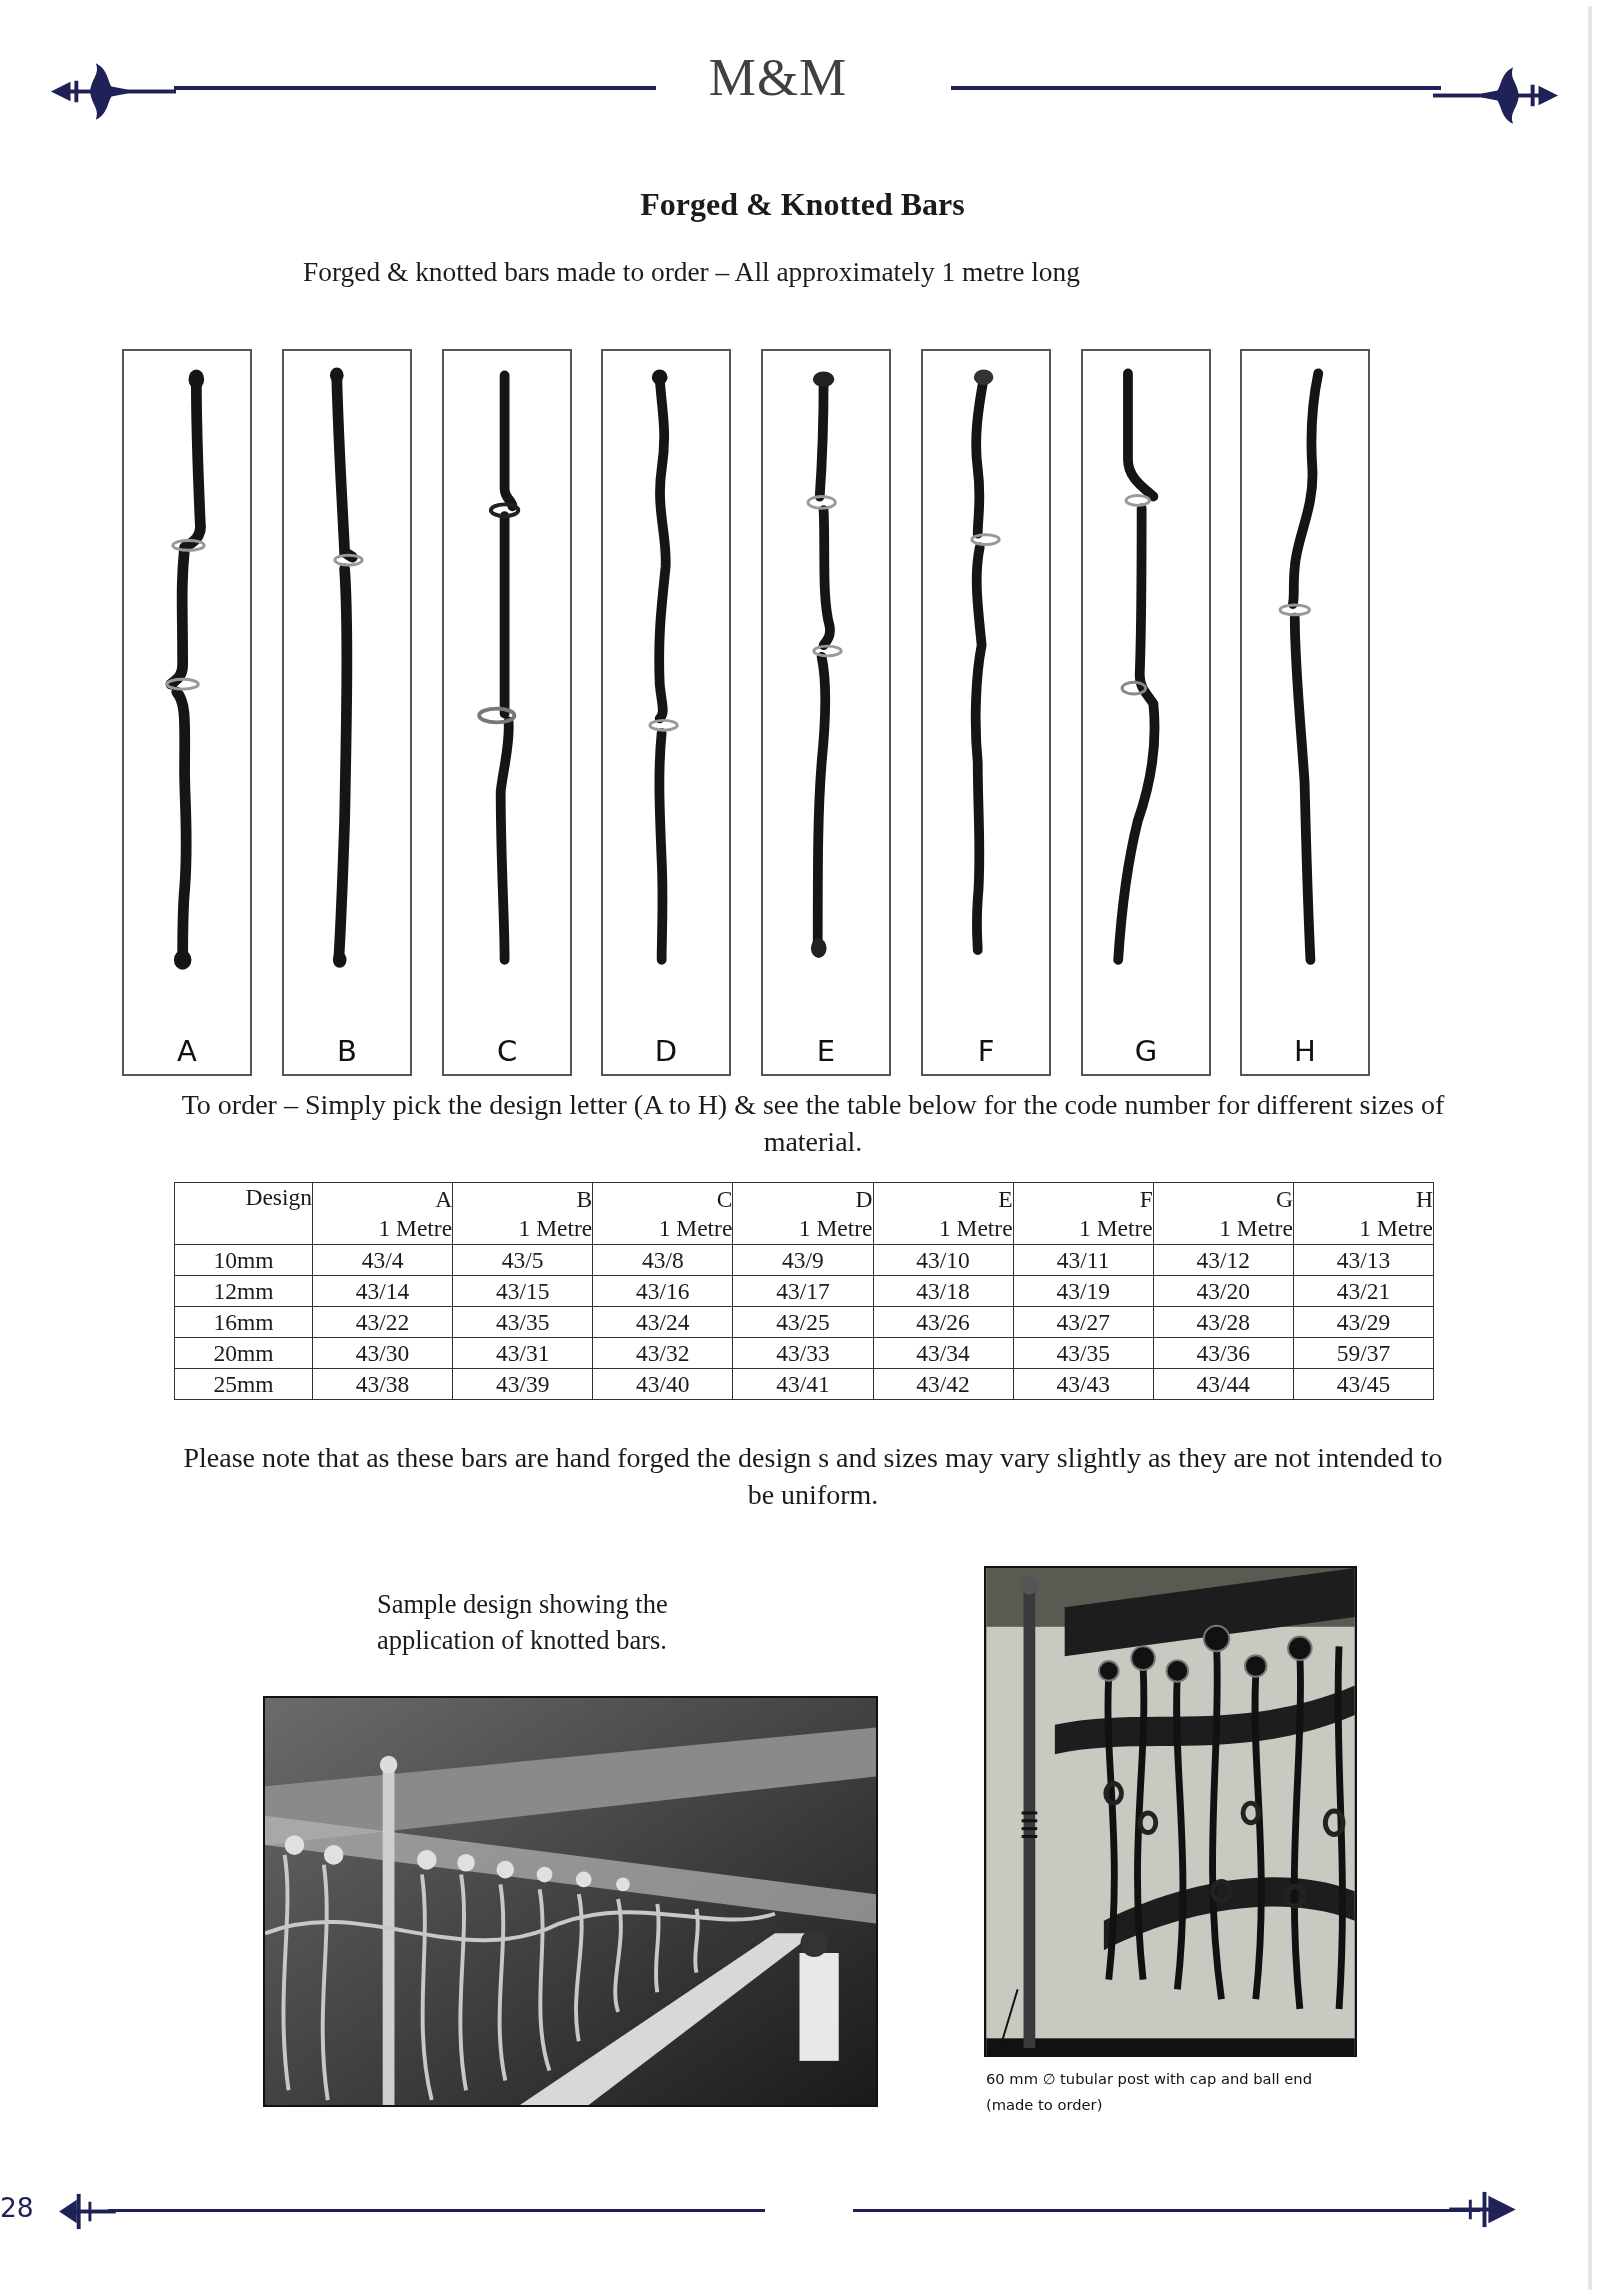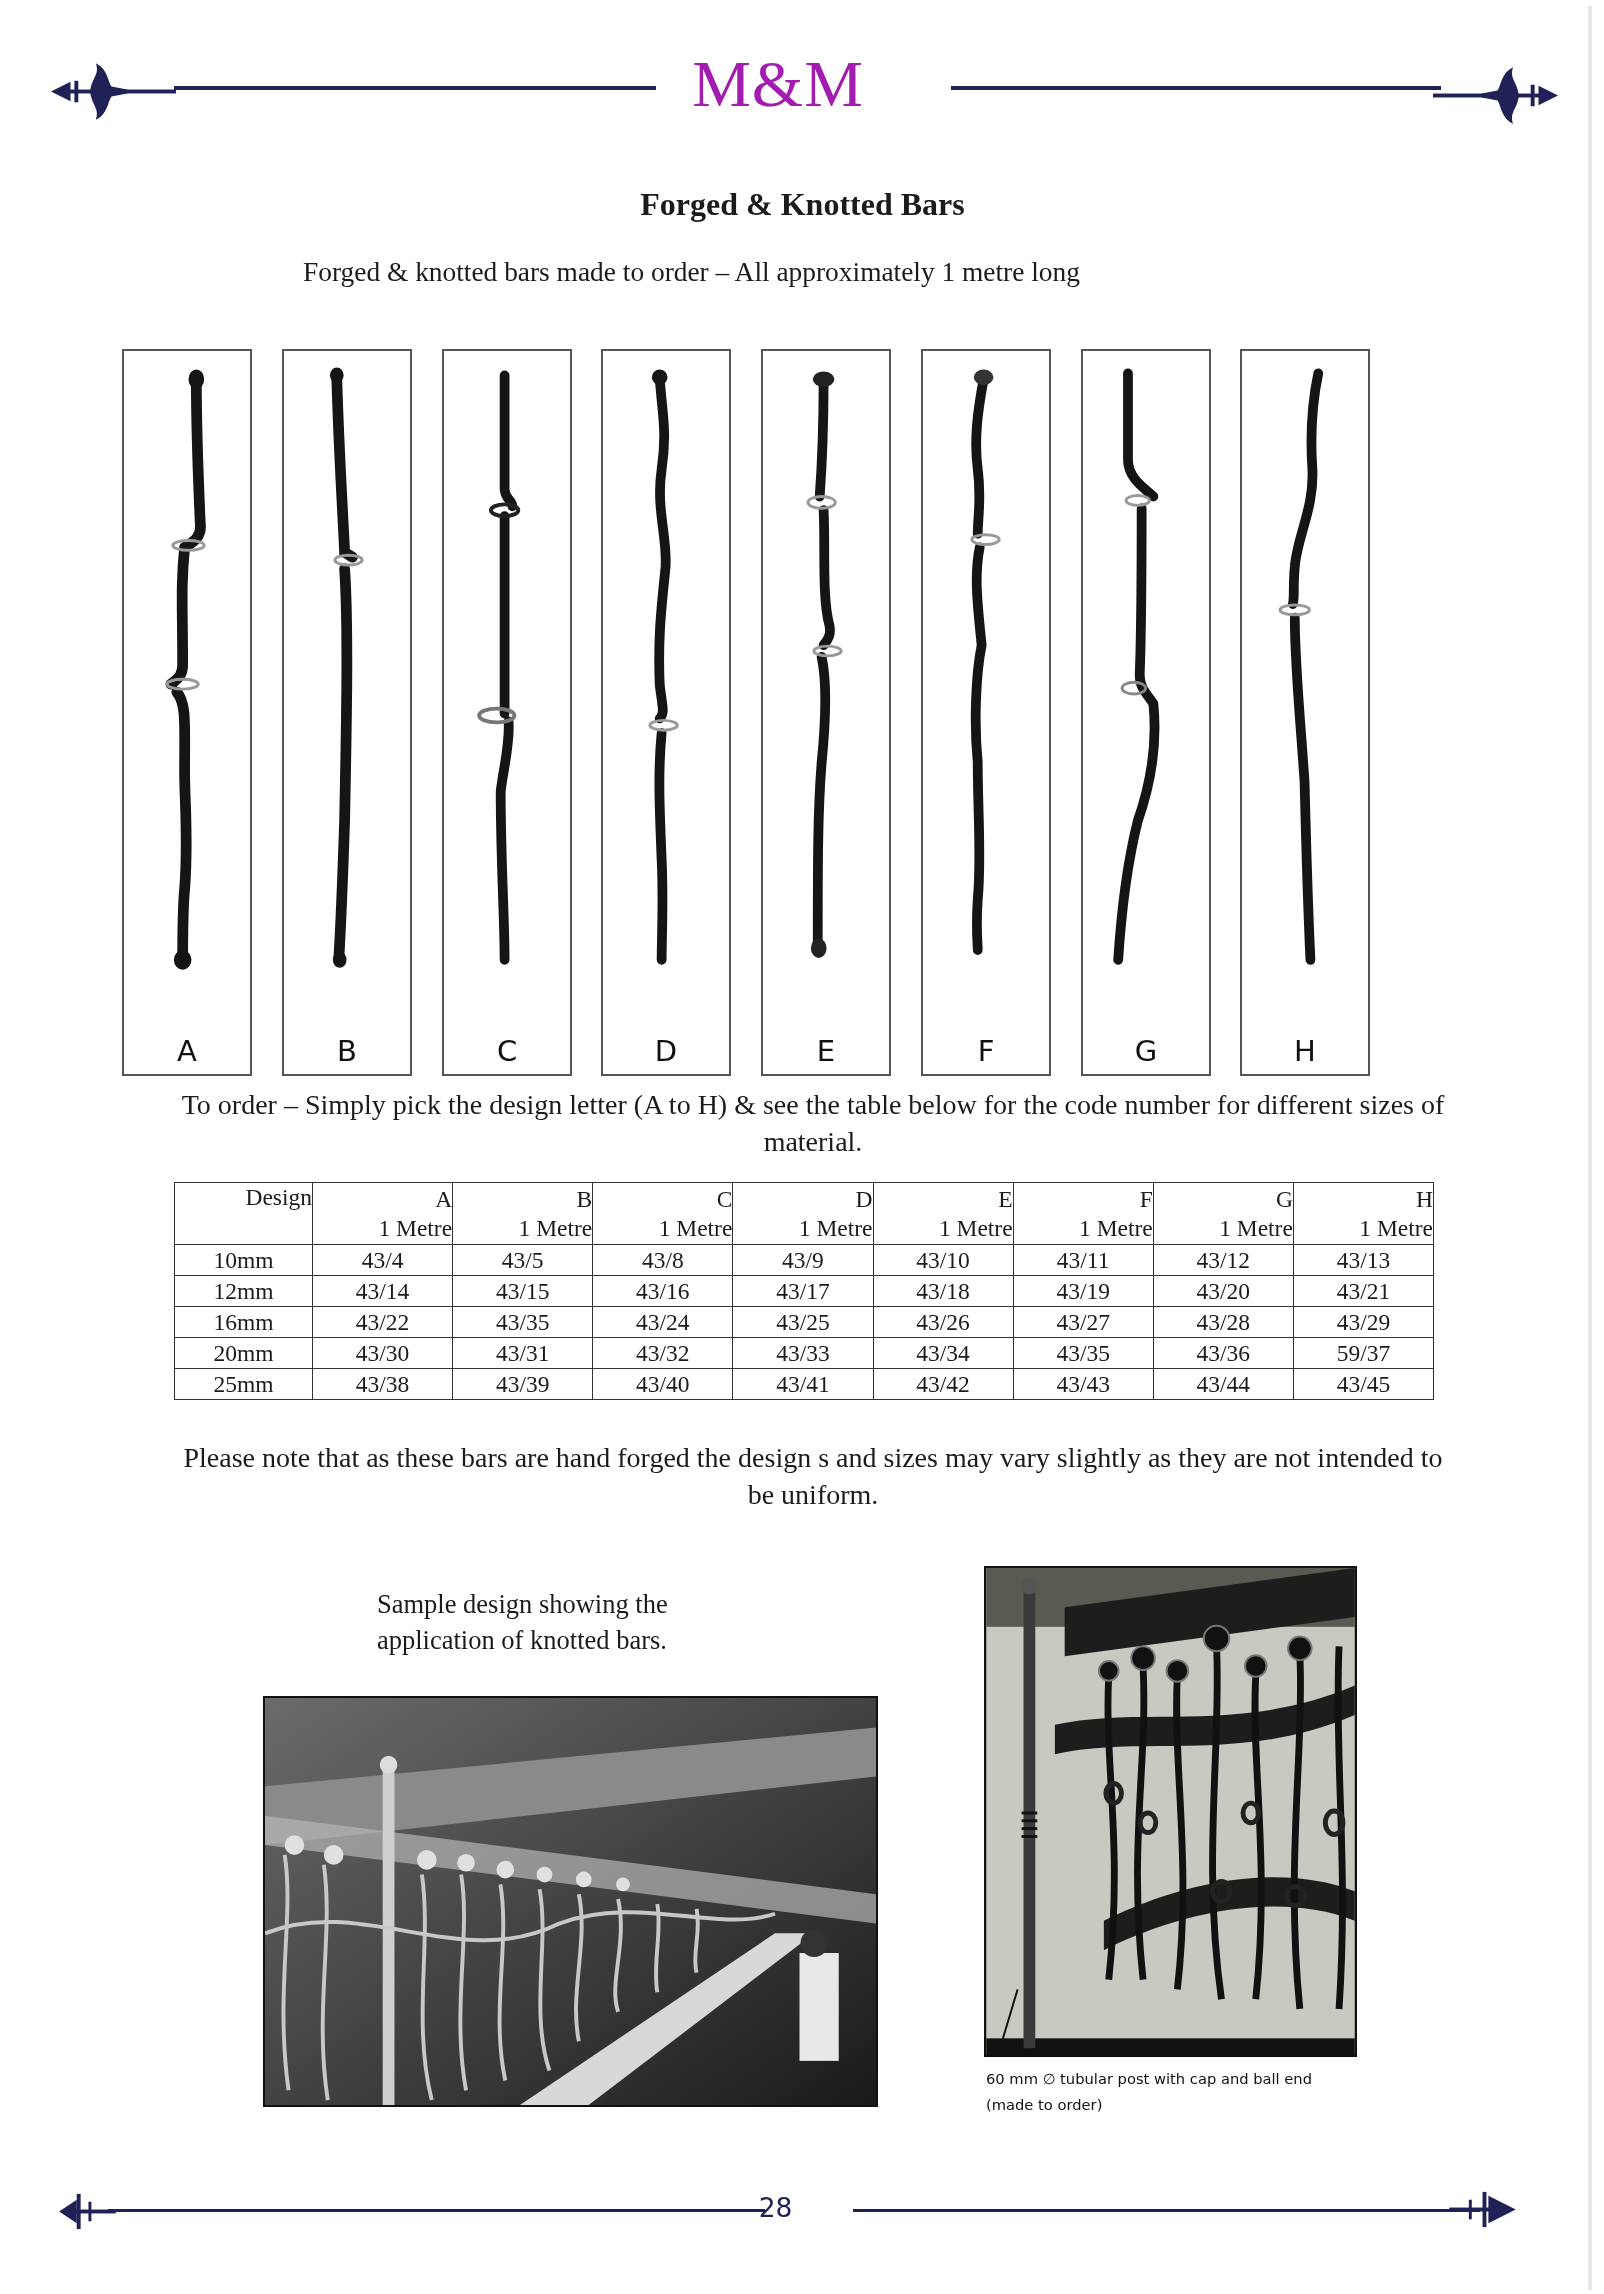--- a/index.html
+++ b/index.html
@@ -4,21 +4,21 @@
 <style>
   html, body { margin:0; padding:0; background:#ffffff; }
   body { width:1605px; height:2295px; position:relative; overflow:hidden;
          font-family:"Liberation Serif", "DejaVu Serif", serif; color:#1b1b1b; }
   .page-edge { position:absolute; left:1588px; top:5.9px; width:3.9px; height:2284px; background:#e6e6e6; }
 
   
   .header { position:absolute; left:0; top:39px; width:1605px; height:98px; }
   .hdr-line { position:absolute; height:3.9px; background:#1f2157; top:47px; }
   .brand { position:absolute; left:0; width:1556px; top:11.8px; text-align:center;
-           font-size:66px; color:#a21caf; letter-spacing:1px; line-height:1; }
+           font-size:53px; color:#404040; letter-spacing:1px; line-height:1; }
   .brand span { background:#fff; padding:0 35px; }
   .finial { position:absolute; top:17.6px; }
 
   .title { position:absolute; top:186px; width:1605px; text-align:center; font-size:32px; font-weight:bold; }
   .subtitle { position:absolute; top:257px; width:1383px; text-align:center; font-size:27.4px; }
 
   
   .bars { position:absolute; top:349px; left:122px; width:1257px; height:729px; }
   .bar-box { position:absolute; top:0; width:130px; height:727px; border:2px solid #555; box-sizing:border-box; background:#fff; }
   .bar-box svg { position:absolute; left:0; top:0; }
@@ -40,21 +40,21 @@
 
   .photo { position:absolute; background:#222; overflow:hidden; }
   .photo-left { left:263px; top:1696px; width:611px; height:407px; border:2px solid #111; }
   .photo-right { left:984px; top:1566px; width:369px; height:487px; border:2px solid #111; }
   .post-caption { position:absolute; left:986px; top:2066px; width:412px; font-family:"DejaVu Sans", sans-serif;
                   font-size:14.7px; line-height:25.5px; color:#111; }
 
   
   .footer { position:absolute; top:2188px; left:0; width:1605px; height:59px; }
   .ftr-line { position:absolute; height:3.9px; background:#1f2157; top:20.6px; }
-  .page-number { position:absolute; left:0; width:1551px; top:3.9px; text-align:center;
+  .page-number { position:absolute; left:0; width:1551px; top:3.9px; text-align:left;
                  font-family:"DejaVu Sans", sans-serif; font-size:26.5px; color:#1f2157; }
 </style>
 </head>
 <body>
 
 <div class="page-edge"></div>
 
 <div class="header">
   <svg class="finial" style="left:49px" width="127" height="69" viewBox="0 0 130 70">
     <path d="M2 35 L22 25 L22 45 Z" fill="#1f2157"></path>

